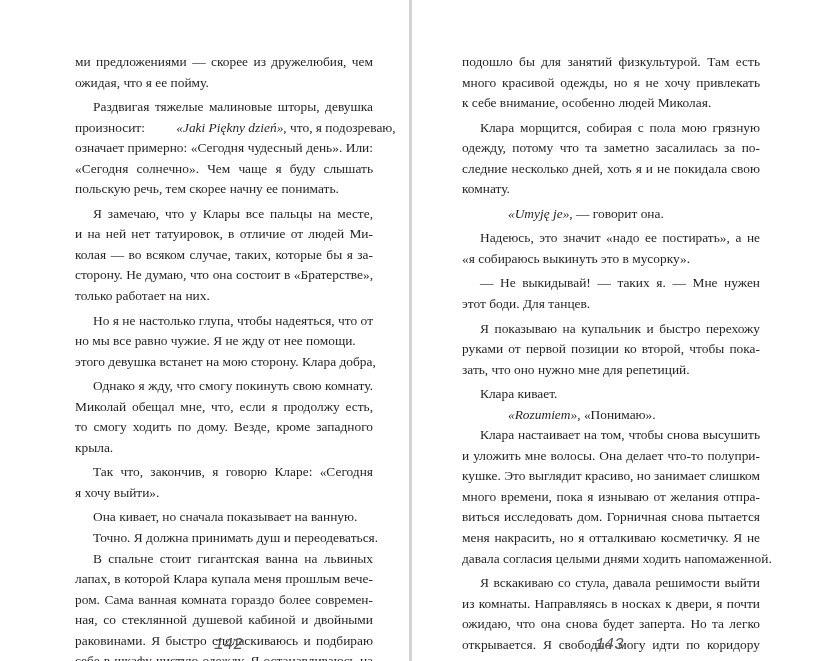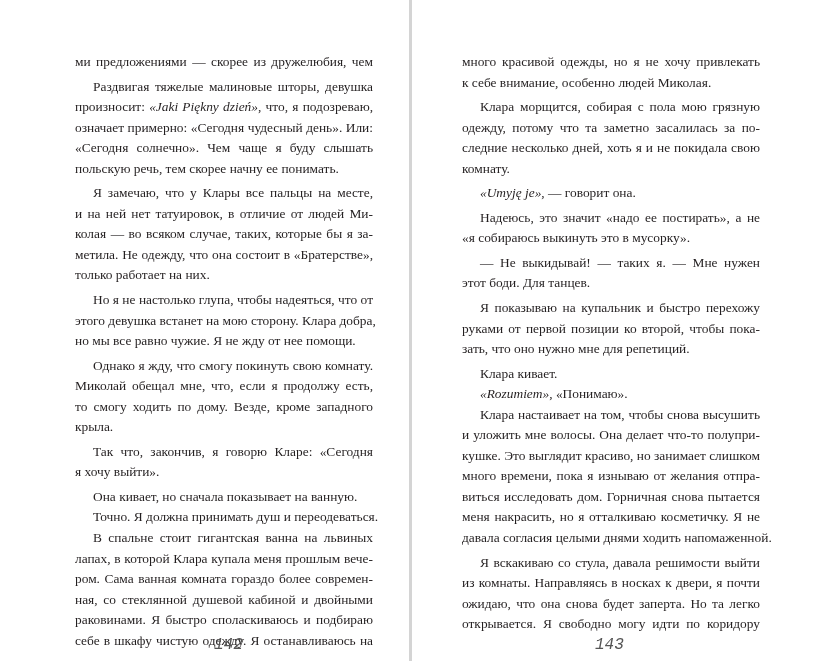--- a/index.html
+++ b/index.html
@@ -15,70 +15,72 @@
       position: absolute; top: 52px; width: 298px;
       font-size: 13.4px; line-height: 20.55px; text-align: justify;
       hyphens: manual;
     }
     .page-left { left: 75px; }
     .page-right { left: 462px; }
     .line { display: block; white-space: nowrap; text-align: justify; text-align-last: justify; }
     .line.last { text-align-last: left; }
     .line.indent { padding-left: 18px; }
     .gap { display: block; height: 4px; }
-    .it { font-style: italic; }
+    .it { font-style: italic; margin-left: 28px; }
     .folio {
       position: absolute; top: 636px; font-size: 16px; font-style: italic;
       font-family: Liberation Mono, monospace; color: #555;
     }
     .folio-left { left: 214px; }
     .folio-right { left: 595px; }
   </style>
 </head>
 <body>
 
 <div class="spread">
   <div class="page-text page-left" id="left-text">
       <span class="line">ми предложениями — скорее из дружелюбия, чем</span>
+      <span class="line last">ожидая, что я ее пойму.</span>
       <span class="gap"></span>
       <span class="line indent">Раздвигая тяжелые малиновые шторы, девушка</span>
       <span class="line">произносит: <span class="it">«Jaki Piękny dzień»</span>, что, я подозреваю,</span>
       <span class="line">означает примерно: «Сегодня чудесный день». Или:</span>
       <span class="line">«Сегодня солнечно». Чем чаще я буду слышать</span>
       <span class="line last">польскую речь, тем скорее начну ее понимать.</span>
       <span class="gap"></span>
       <span class="line indent">Я замечаю, что у Клары все пальцы на месте,</span>
       <span class="line">и на ней нет татуировок, в отличие от людей Ми-</span>
       <span class="line">колая — во всяком случае, таких, которые бы я за-</span>
-      <span class="line">метила. Не одежду, что она состоит в «Братерстве»,</span>
+      <span class="line">сторону. Не думаю, что она состоит в «Братерстве»,</span>
       <span class="line last">только работает на них.</span>
       <span class="gap"></span>
       <span class="line indent">Но я не настолько глупа, чтобы надеяться, что от</span>
+      <span class="line last">но мы все равно чужие. Я не жду от нее помощи.</span>
       <span class="line">этого девушка встанет на мою сторону. Клара добра,</span>
-      <span class="line last">но мы все равно чужие. Я не жду от нее помощи.</span>
       <span class="gap"></span>
       <span class="line indent">Однако я жду, что смогу покинуть свою комнату.</span>
       <span class="line">Миколай обещал мне, что, если я продолжу есть,</span>
       <span class="line">то смогу ходить по дому. Везде, кроме западного</span>
       <span class="line last">крыла.</span>
       <span class="gap"></span>
       <span class="line indent">Так что, закончив, я говорю Кларе: «Сегодня</span>
       <span class="line last">я хочу выйти».</span>
       <span class="gap"></span>
       <span class="line indent last">Она кивает, но сначала показывает на ванную.</span>
       <span class="line indent last">Точно. Я должна принимать душ и переодеваться.</span>
       <span class="line indent">В спальне стоит гигантская ванна на львиных</span>
       <span class="line">лапах, в которой Клара купала меня прошлым вече-</span>
       <span class="line">ром. Сама ванная комната гораздо более современ-</span>
       <span class="line">ная, со стеклянной душевой кабиной и двойными</span>
       <span class="line">раковинами. Я быстро споласкиваюсь и подбираю</span>
       <span class="line">себе в шкафу чистую одежду. Я останавливаюсь на</span>
     </div>
   <div class="gutter"></div>
   <div class="page-text page-right" id="right-text">
+      <span class="line">подошло бы для занятий физкультурой. Там есть</span>
       <span class="line">много красивой одежды, но я не хочу привлекать</span>
       <span class="line last">к себе внимание, особенно людей Миколая.</span>
       <span class="gap"></span>
       <span class="line indent">Клара морщится, собирая с пола мою грязную</span>
       <span class="line">одежду, потому что та заметно засалилась за по-</span>
       <span class="line">следние несколько дней, хоть я и не покидала свою</span>
       <span class="line last">комнату.</span>
       <span class="gap"></span>
       <span class="line indent last"><span class="it">«Umyję je»</span>, — говорит она.</span>
       <span class="gap"></span>

